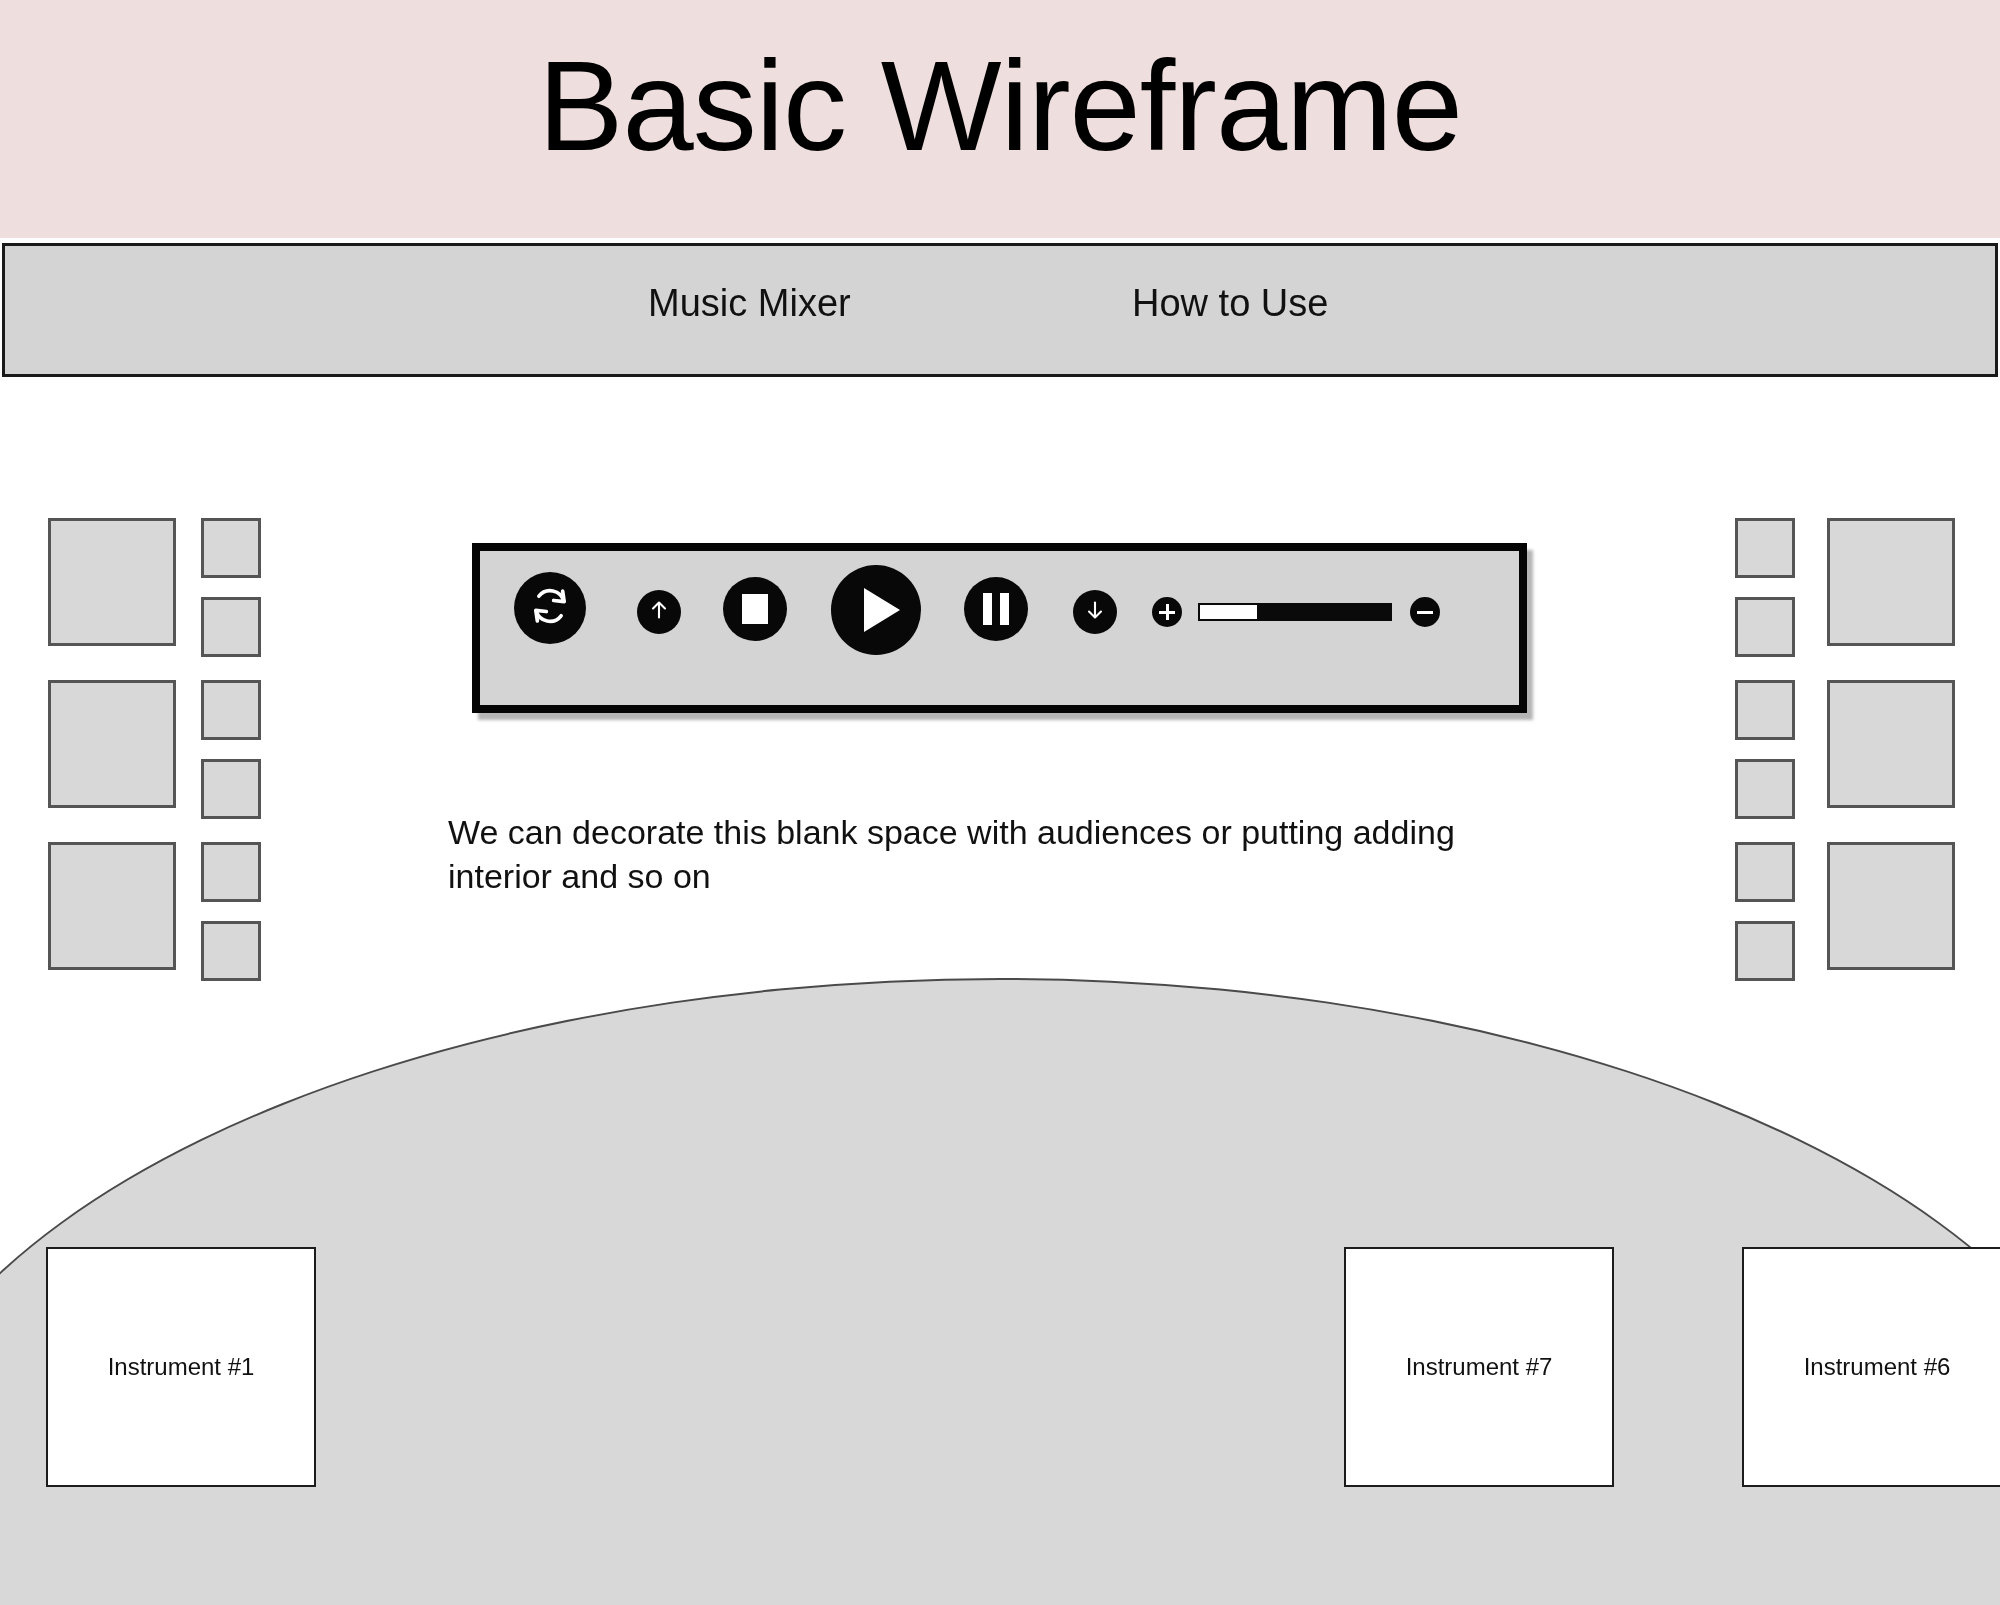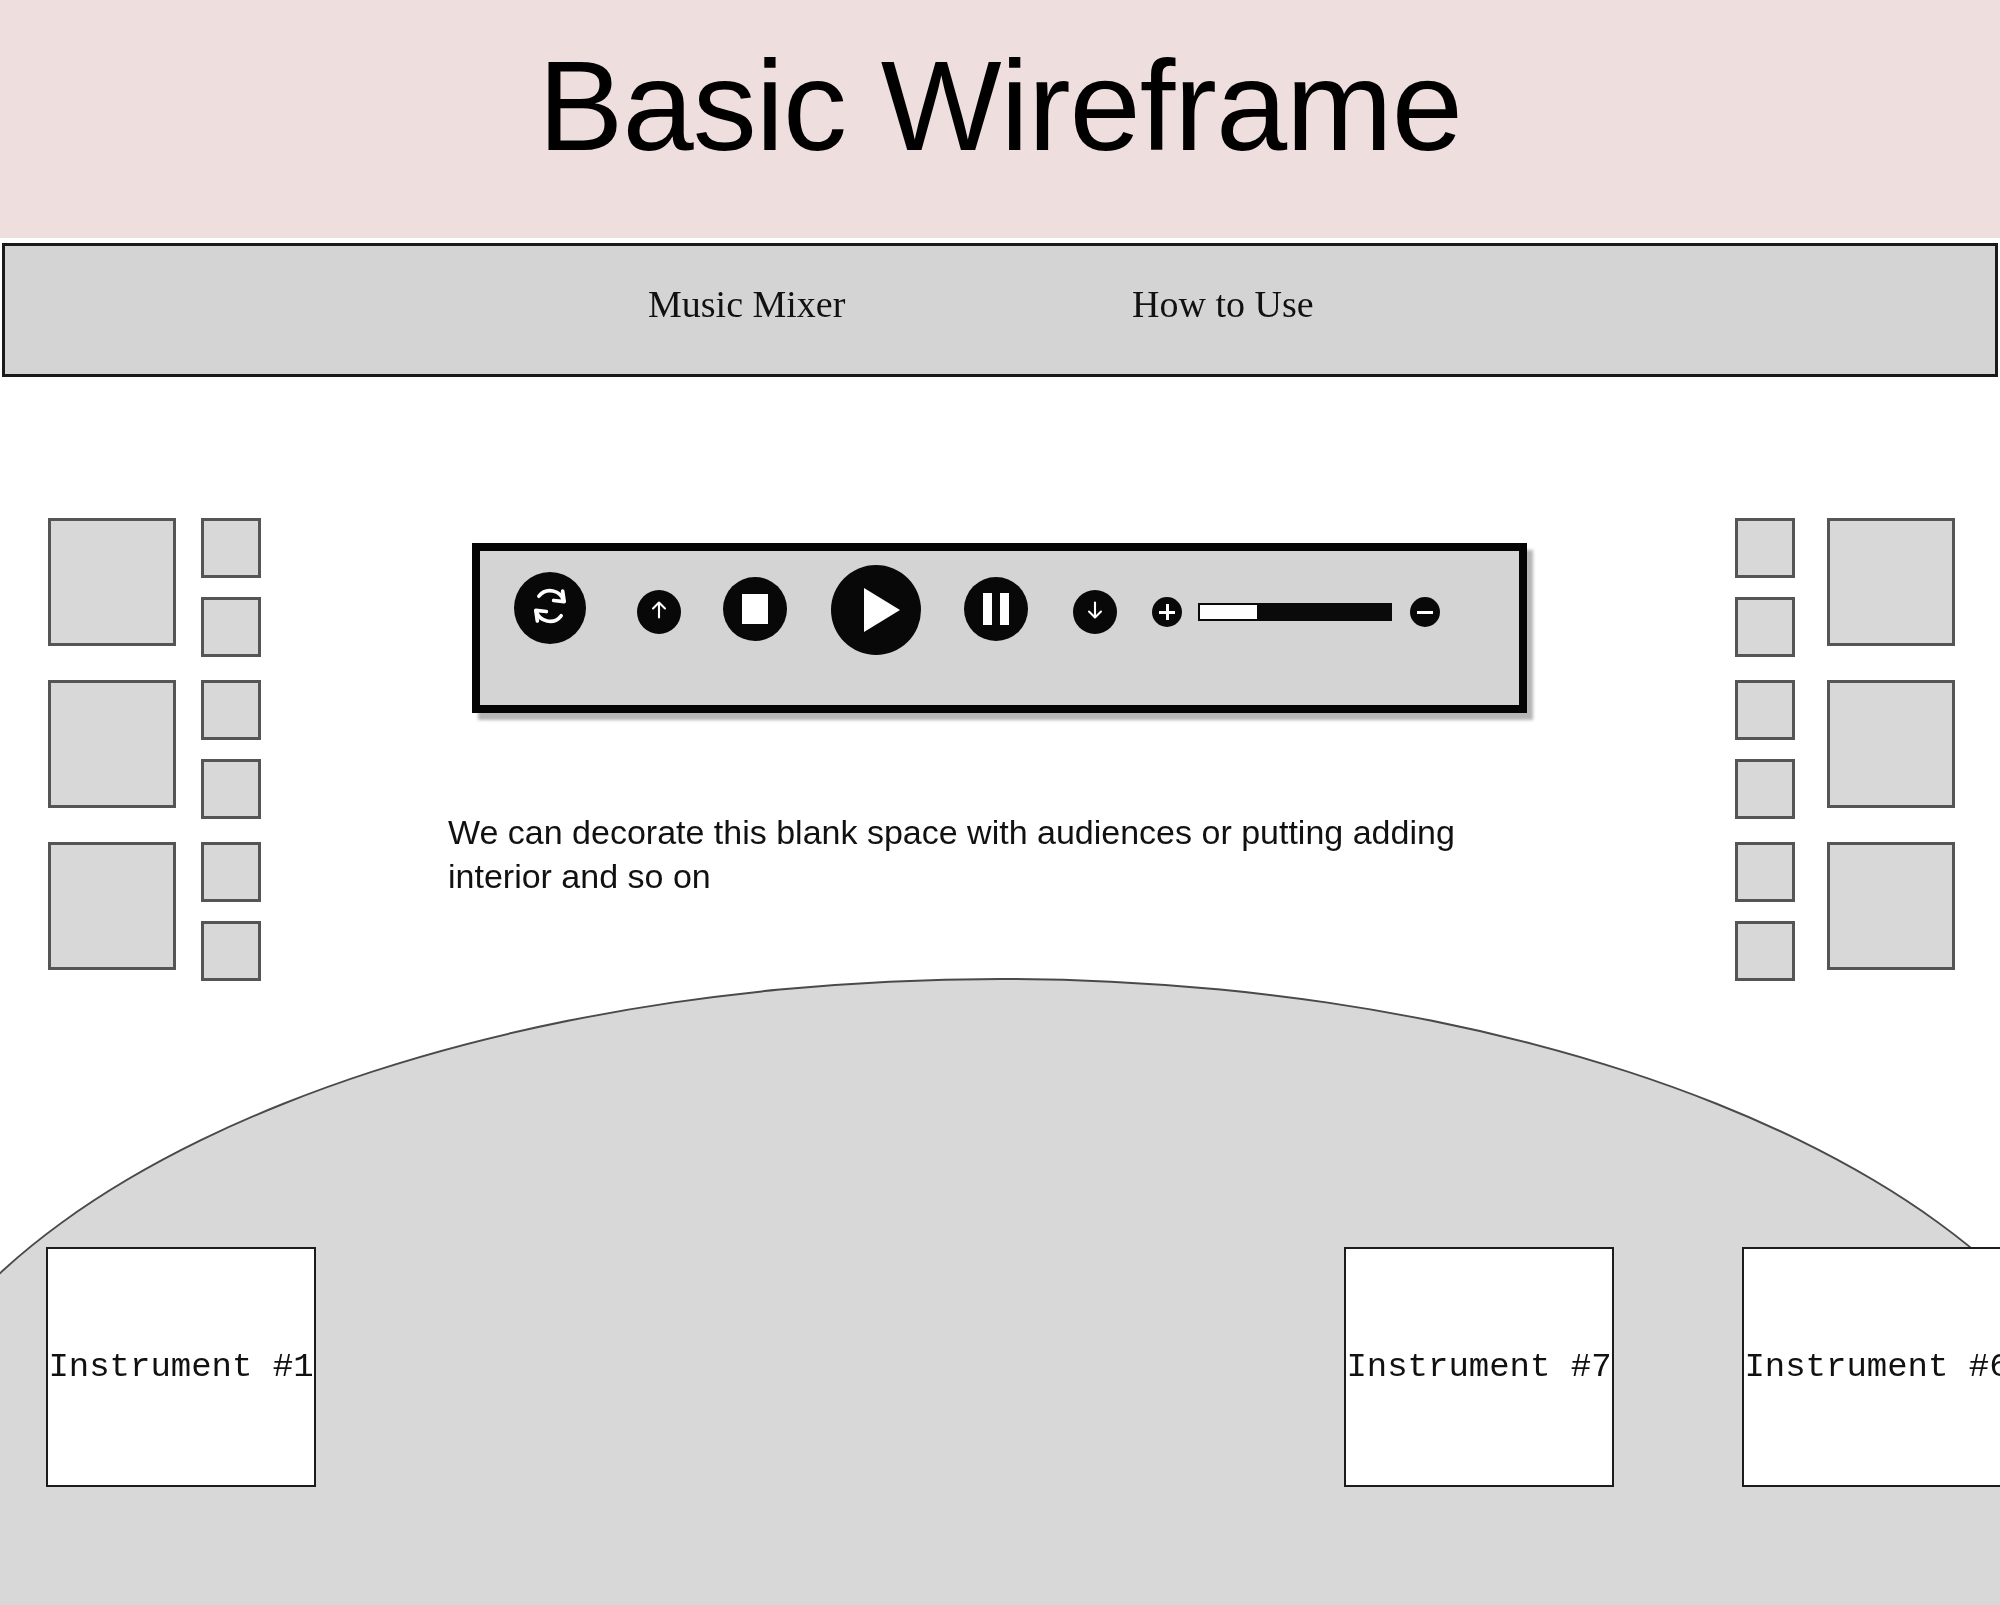--- a/index.html
+++ b/index.html
@@ -52,21 +52,20 @@
     border: 3px solid #1a1a1a;
     box-sizing: border-box;
   }
   .nav-item {
     position: absolute;
     top: 36px;
     font-size: 38px;
     color: #111111;
     white-space: nowrap;
     cursor: pointer;
-    font-family: Liberation Serif, serif;
   }
   #nav-item-0 { left: 643px; }
   #nav-item-1 { left: 1127px; }
 
   
   .speaker-group {
     position: absolute;
   }
   .blk {
     position: absolute;
@@ -219,24 +218,23 @@
     border: 2px solid #1c1c1c;
     box-sizing: border-box;
     cursor: pointer;
   }
   .instrument-label {
     position: absolute;
     left: 0; right: 0;
     top: 50%;
     transform: translateY(-50%);
     text-align: center;
-    font-size: 34px;
+    font-size: 24px;
     color: #111111;
     white-space: nowrap;
-    font-family: Liberation Mono, monospace;
   }
   #card-0 { left: 46px; }
   #card-1 { left: 362px; }
   #card-2 { left: 681px; }
   #card-3 { left: 1040px; }
   #card-4 { left: 1344px; }
   #card-5 { left: 1742px; }
 </style>
 </head>
 <body>

